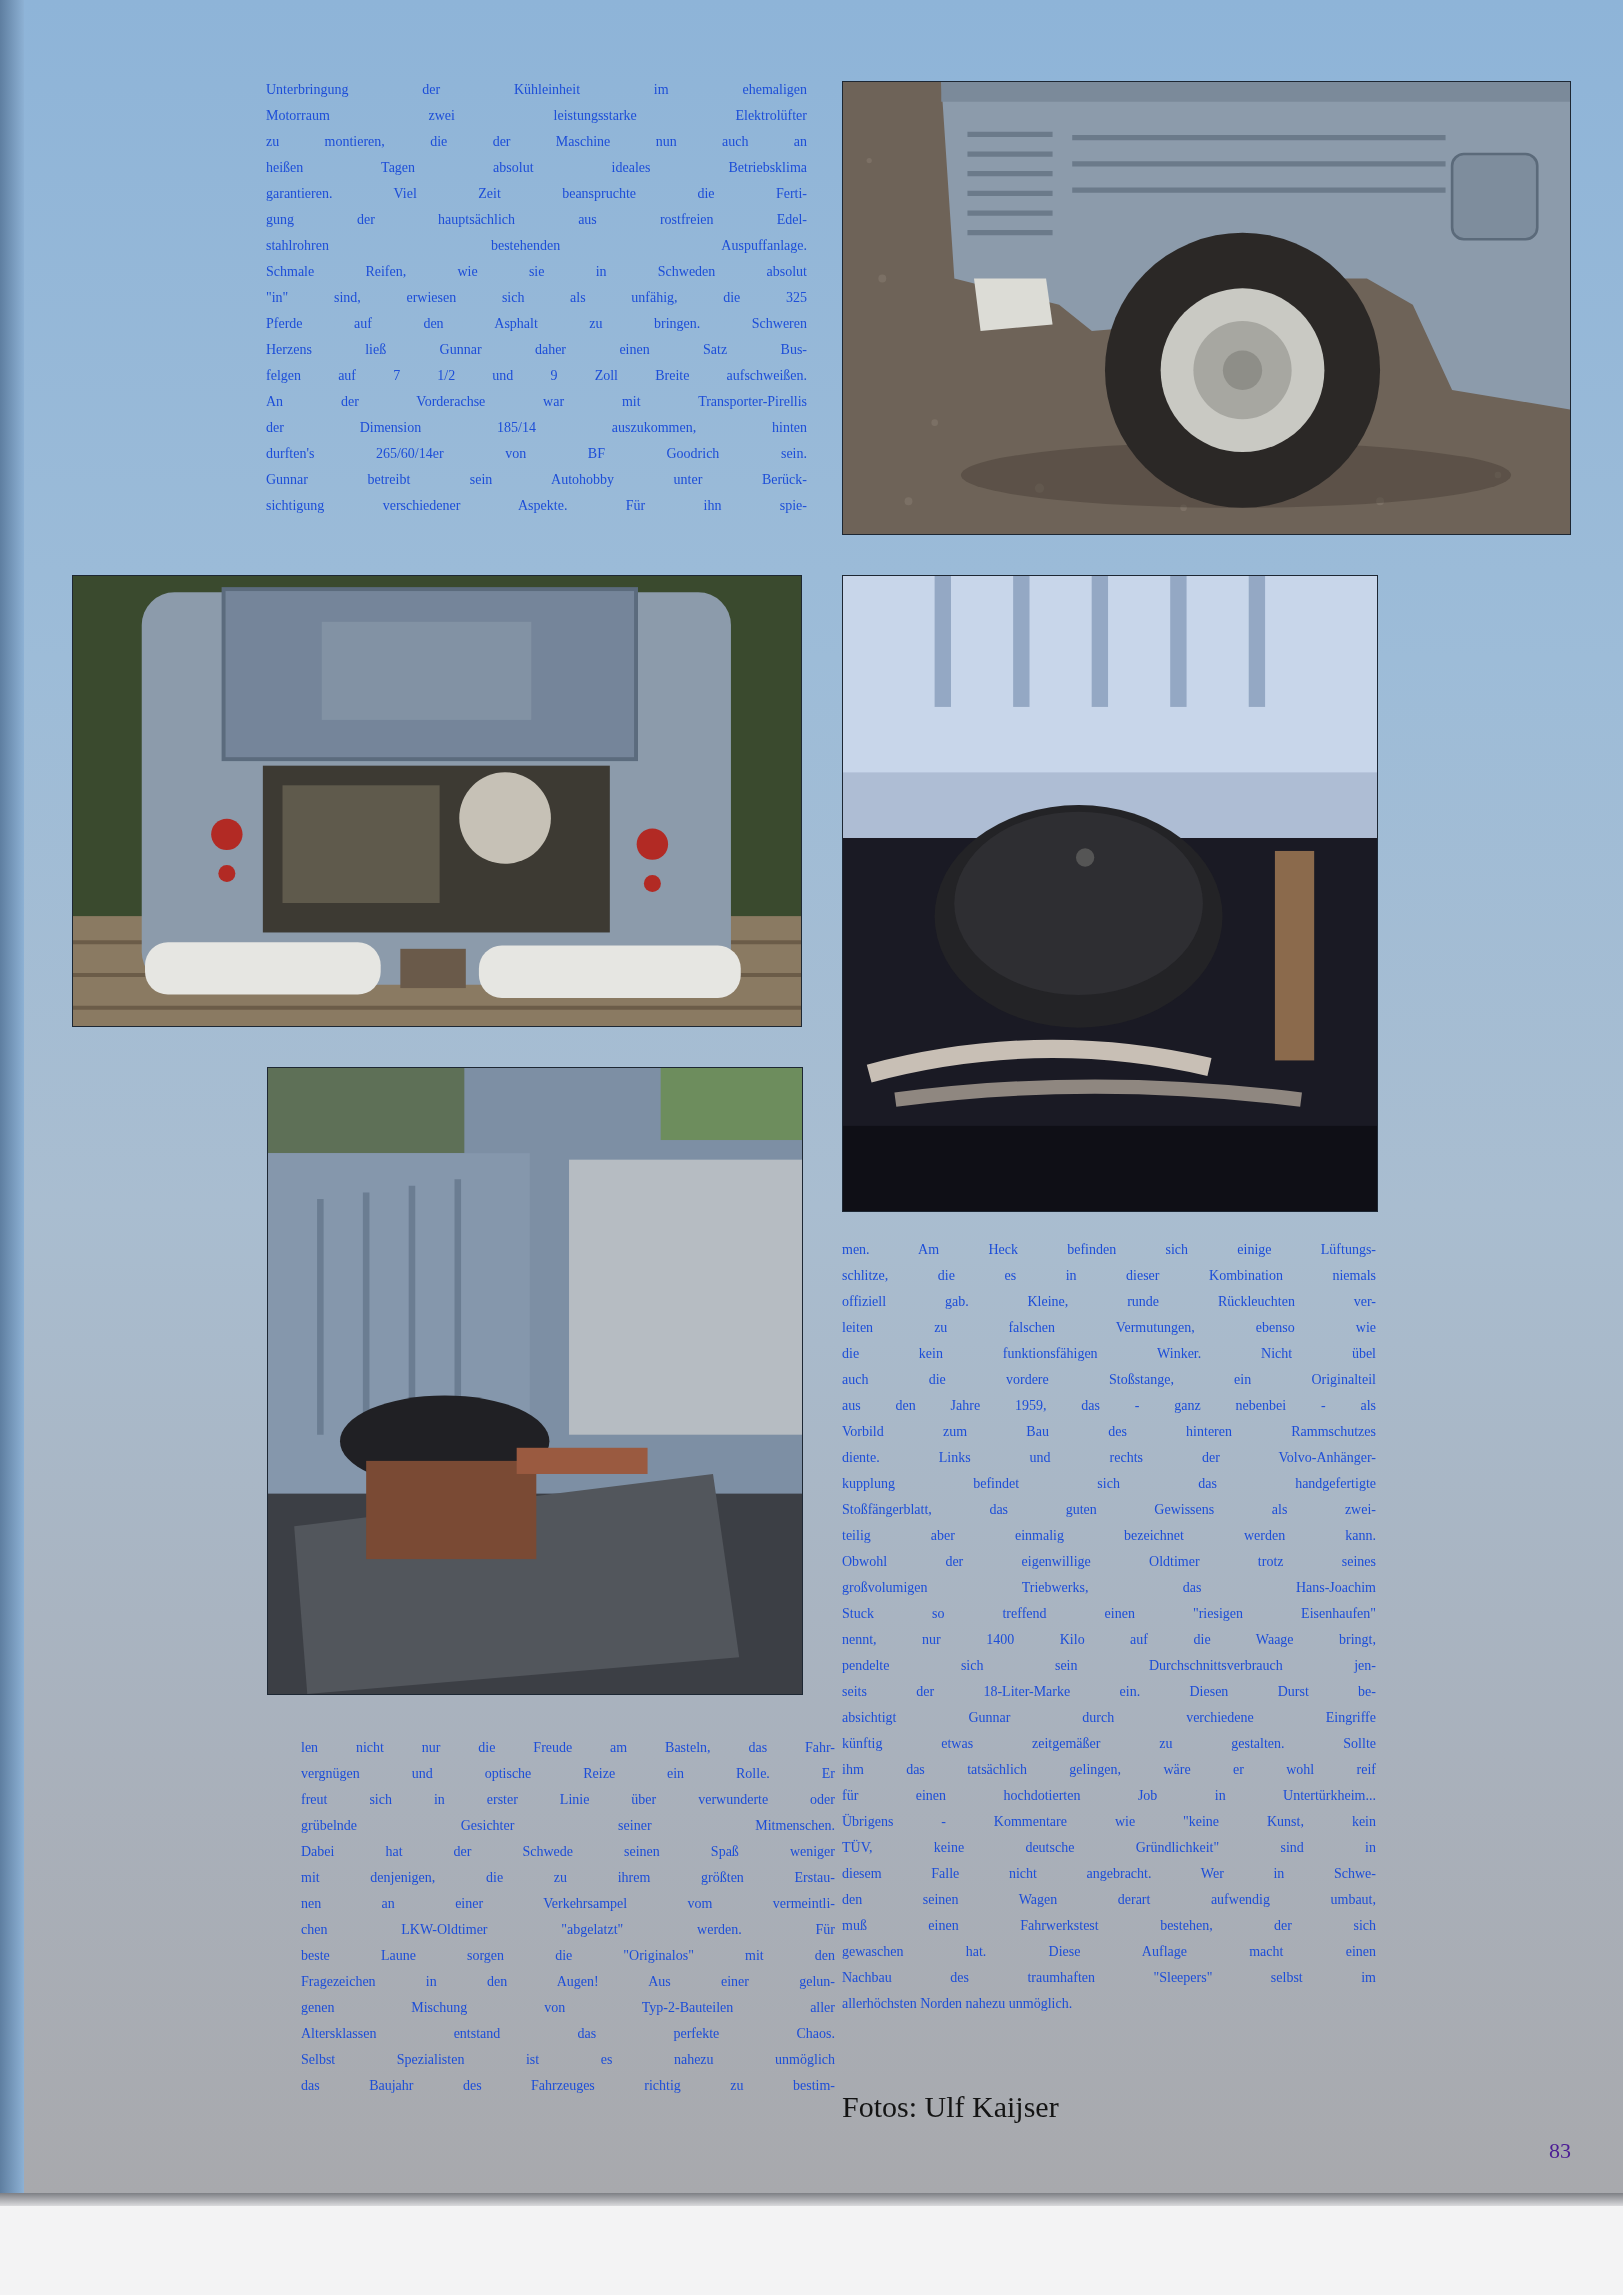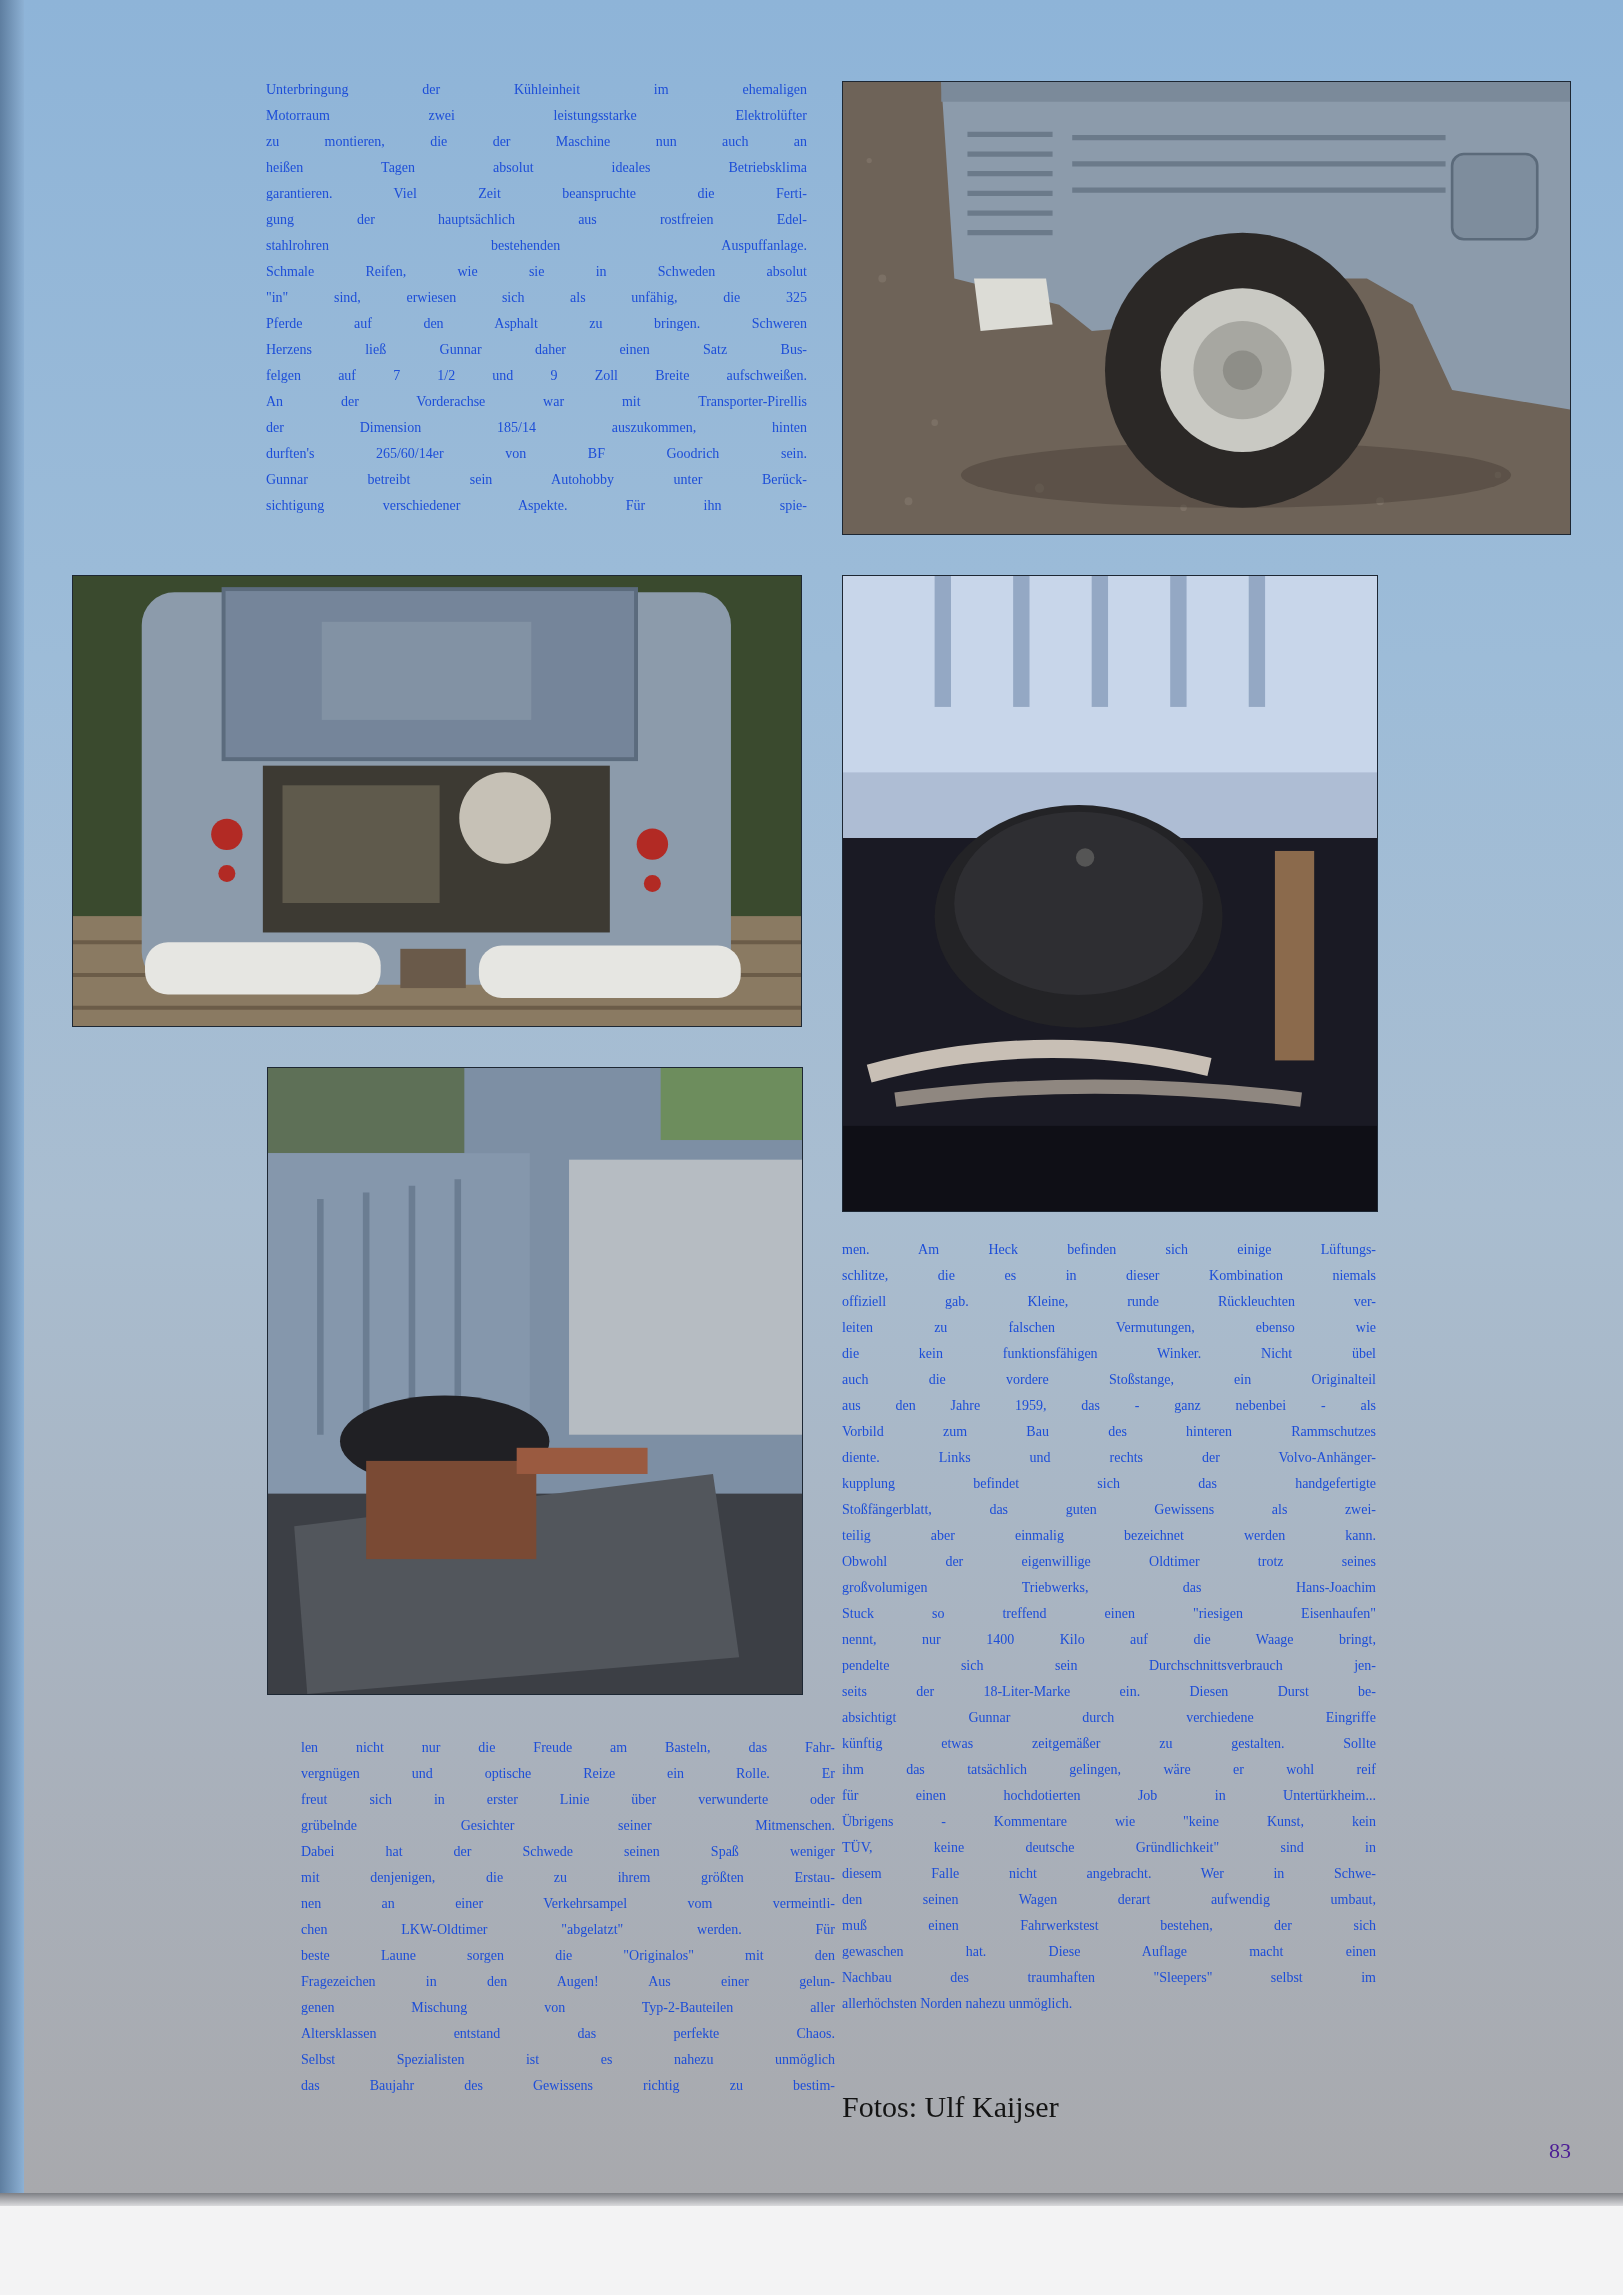--- a/index.html
+++ b/index.html
@@ -76,21 +76,21 @@
     <span class="line">grübelnde Gesichter seiner Mitmenschen.</span>
     <span class="line">Dabei hat der Schwede seinen Spaß weniger</span>
     <span class="line">mit denjenigen, die zu ihrem größten Erstau-</span>
     <span class="line">nen an einer Verkehrsampel vom vermeintli-</span>
     <span class="line">chen LKW-Oldtimer "abgelatzt" werden. Für</span>
     <span class="line">beste Laune sorgen die "Originalos" mit den</span>
     <span class="line">Fragezeichen in den Augen! Aus einer gelun-</span>
     <span class="line">genen Mischung von Typ-2-Bauteilen aller</span>
     <span class="line">Altersklassen entstand das perfekte Chaos.</span>
     <span class="line">Selbst Spezialisten ist es nahezu unmöglich</span>
-    <span class="line">das Baujahr des Gewissens richtig zu bestim-</span>
+    <span class="line">das Baujahr des Fahrzeuges richtig zu bestim-</span>
   </div>
 
 <div class="col" id="col-right" style="left:842px; top:1237px; width:534px;">
     <span class="line">men. Am Heck befinden sich einige Lüftungs-</span>
     <span class="line">schlitze, die es in dieser Kombination niemals</span>
     <span class="line">offiziell gab. Kleine, runde Rückleuchten ver-</span>
     <span class="line">leiten zu falschen Vermutungen, ebenso wie</span>
     <span class="line">die kein funktionsfähigen Winker. Nicht übel</span>
     <span class="line">auch die vordere Stoßstange, ein Originalteil</span>
     <span class="line">aus den Jahre 1959, das - ganz nebenbei - als</span>

